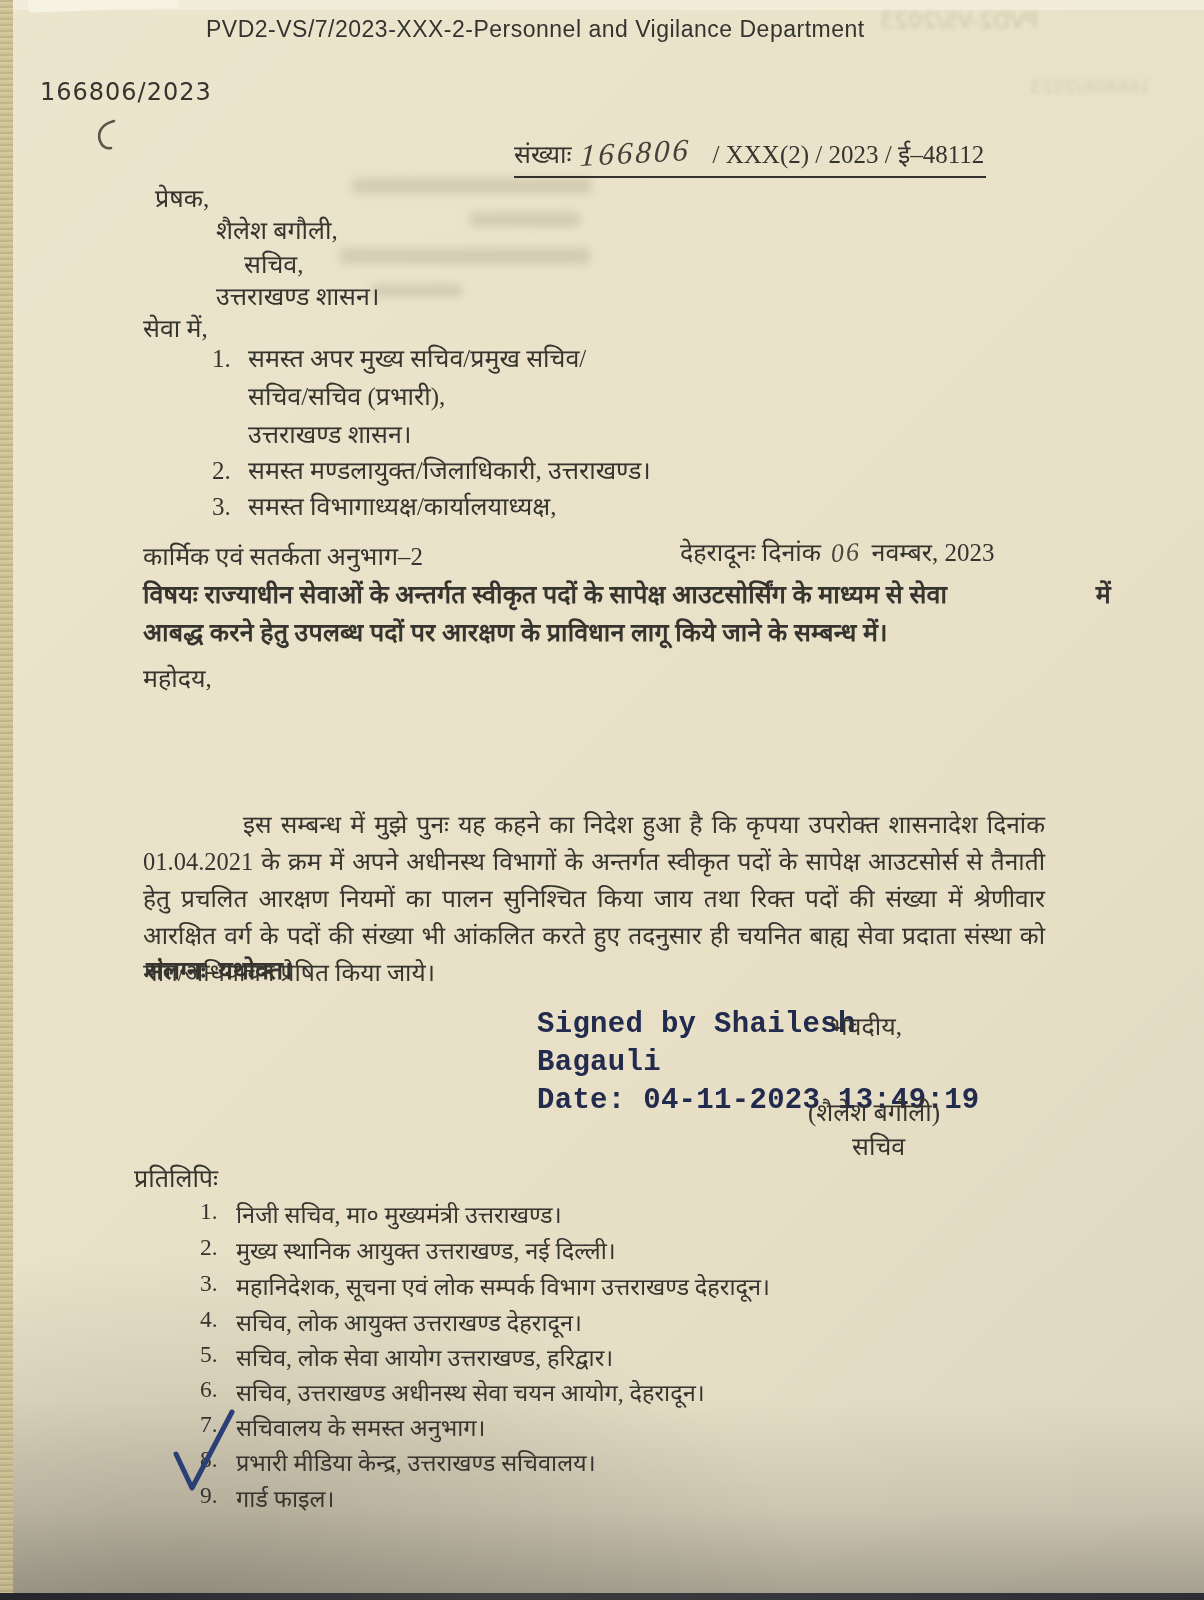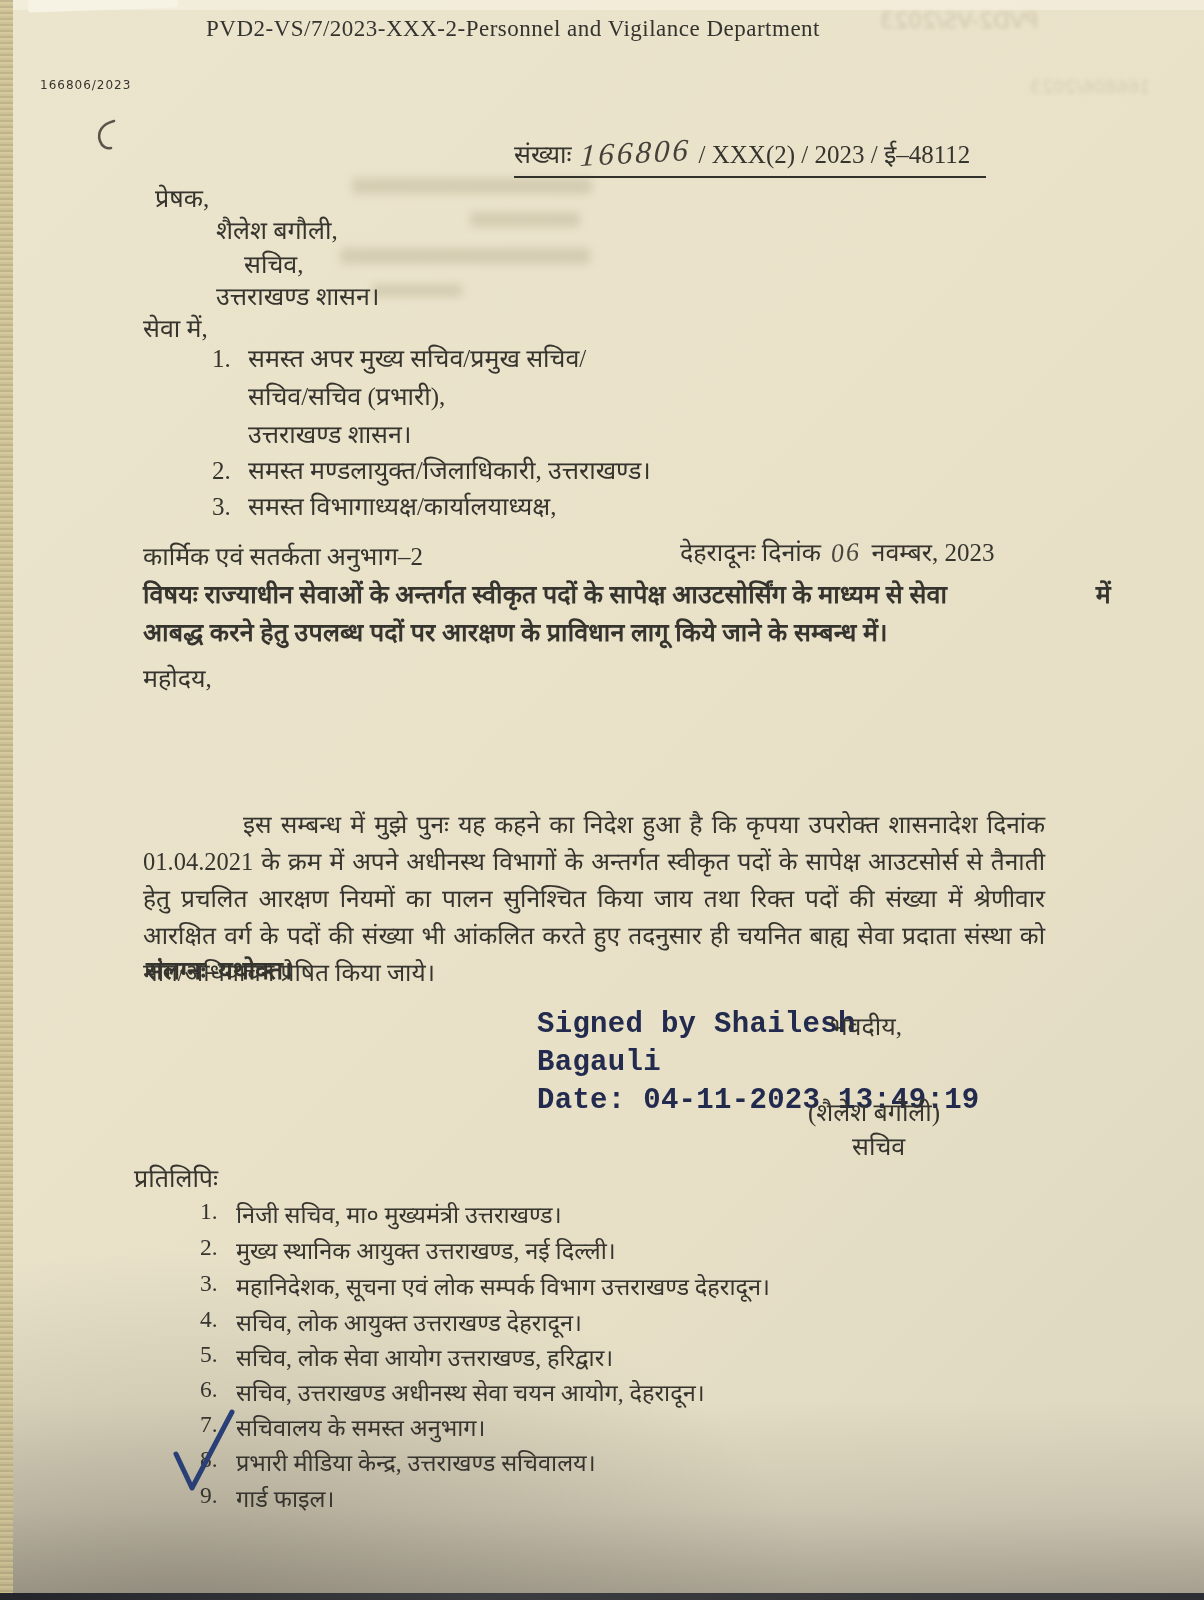--- a/index.html
+++ b/index.html
@@ -34,24 +34,24 @@
     position:absolute;left:0;top:0;width:1204px;height:10px;
     background:rgba(248,244,230,0.55);
   }
   
   .ghost{position:absolute;color:#8d8365;opacity:.30;filter:blur(2px);
     transform:scaleX(-1);font-family:"DejaVu Sans",sans-serif;}
   .smudge{position:absolute;background:rgba(125,115,82,0.20);filter:blur(4px);border-radius:4px;}
 
   .t{position:absolute;white-space:nowrap;}
   .hdr{
-    font-family:Liberation Serif, serif;
+    font-family:Liberation Sans, sans-serif;
     font-size:23px;letter-spacing:.5px;color:#34332f;font-weight:500;
   }
-  .filenum{font-family:"DejaVu Sans","Liberation Sans",sans-serif;font-size:12px;letter-spacing:1px;}
+  .filenum{font-family:"DejaVu Sans","Liberation Sans",sans-serif;font-size:24px;letter-spacing:1px;}
   .refline{
     position:absolute;left:514px;top:136px;width:472px;
     border-bottom:2.5px solid #33312c;padding-bottom:6px;
     font-size:25px;display:flex;align-items:baseline;gap:8px;
   }
   .hand{
     font-style:italic;color:#45413a;display:inline-block;
     transform:rotate(-3deg) skewX(-6deg);letter-spacing:3px;
     font-size:31px;line-height:20px;
   }
@@ -92,21 +92,21 @@
   <div class="t hdr" style="left:206px;top:16px;">PVD2-VS/7/2023-XXX-2-Personnel and Vigilance Department</div>
   <div class="t filenum" style="left:40px;top:78px;">166806/2023</div>
 
   <svg class="t" style="left:94px;top:118px;" width="26" height="34" viewBox="0 0 26 34">
     <path d="M20,3 C8,6 3,14 6,23 C8,29 13,31 17,30" fill="none" stroke="#5a544a" stroke-width="2.6" stroke-linecap="round"></path>
   </svg>
 
   <div class="refline">
     <span>संख्याः</span>
     <span class="hand">166806</span>
-    <span style="">/ XXX(2) / 2023 / ई–48112</span>
+    <span style="margin-left:14px;">/ XXX(2) / 2023 / ई–48112</span>
   </div>
 
   <div class="t body-txt" style="left:143px;top:180px;margin-left:12px;">प्रेषक,</div>
   <div class="t body-txt" style="left:216px;top:212px;">शैलेश बगौली,</div>
   <div class="t body-txt" style="left:244px;top:246px;text-align:center;">सचिव,</div>
   <div class="t body-txt" style="left:216px;top:278px;">उत्तराखण्ड शासन।</div>
 
   <div class="t body-txt" style="left:143px;top:310px;">सेवा में,</div>
   <div class="list-row" style="left:212px;top:340px;">
     <span class="list-num">1.</span>

